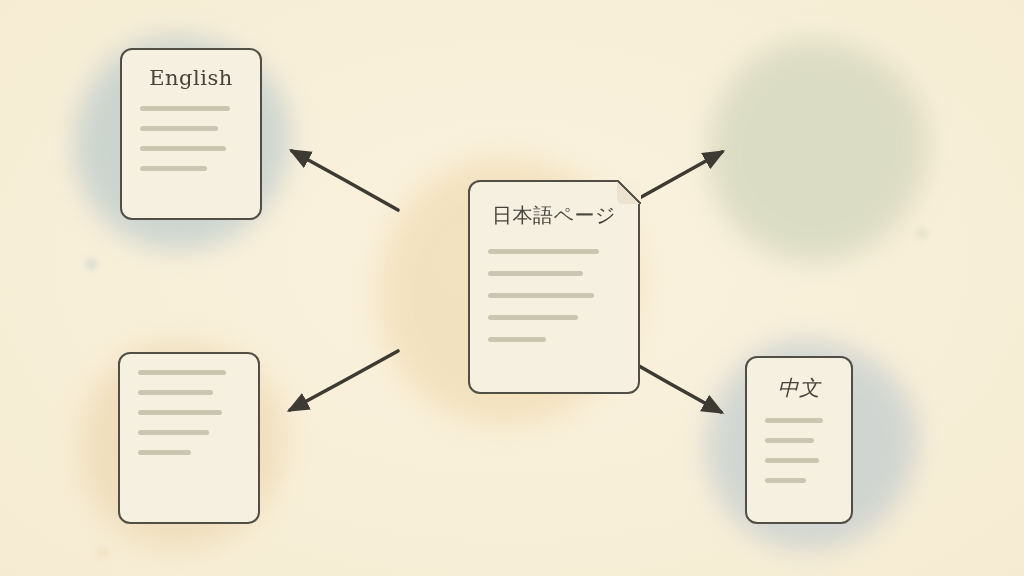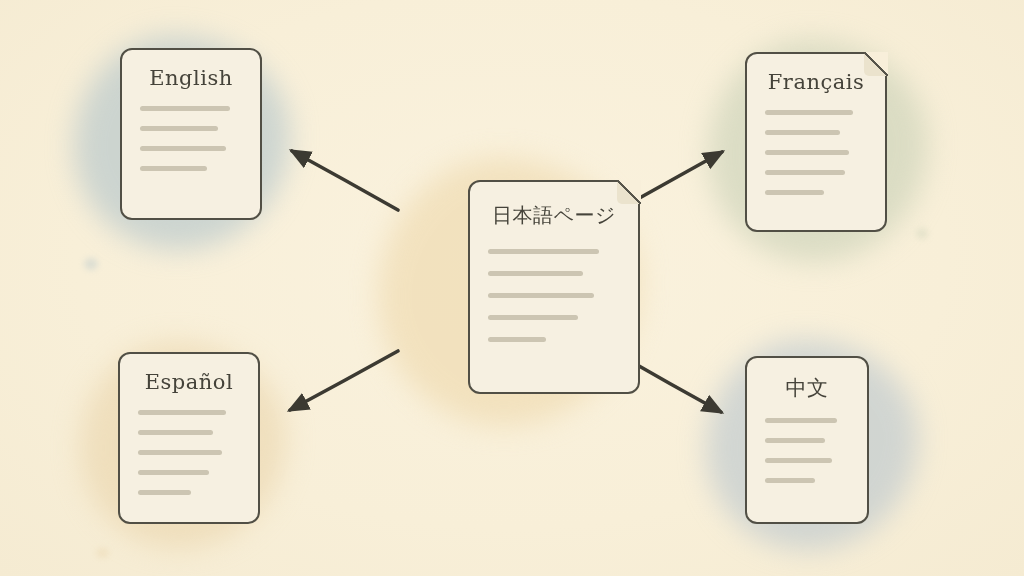--- a/index.html
+++ b/index.html
@@ -55,21 +55,21 @@
     z-index: 3;
     background: #f6f0e1;
     border: 2.5px solid #514f45;
     border-radius: 12px;
     box-sizing: border-box;
   }
   .card-english  { left: 120px; top:  48px; width: 142px; height: 172px; }
   .card-francais { left: 745px; top:  52px; width: 142px; height: 180px; }
   .card-center   { left: 424px; top: 180px; width: 172px; height: 214px; margin-left: 44px; }
   .card-espanol  { left: 118px; top: 352px; width: 142px; height: 172px; }
-  .card-zhongwen { left: 745px; top: 356px; width: 124px; height: 168px; }
+  .card-zhongwen { left: 745px; top: 356px; width: 108px; height: 168px; font-style: italic; }
 
   .card-title {
     margin-top: 16px;
     text-align: center;
     color: #45433a;
     font-size: 21px;
     letter-spacing: 0.5px;
     white-space: nowrap;
   }
   .card-center .card-title { font-size: 20px; margin-top: 20px; }
@@ -131,46 +131,34 @@
   <div class="card card-english">
     <div class="card-title">English</div>
     <div class="card-lines">
       <div class="tline" style="width:88%"></div>
       <div class="tline" style="width:76%"></div>
       <div class="tline" style="width:84%"></div>
       <div class="tline" style="width:66%"></div>
     </div>
   </div>
 
-  <div class="card card-francais">
-    <span class="fold"></span>
-    <div class="card-title">Français</div>
-    <div class="card-lines">
-      <div class="tline" style="width:86%"></div>
-      <div class="tline" style="width:74%"></div>
-      <div class="tline" style="width:82%"></div>
-      <div class="tline" style="width:78%"></div>
-      <div class="tline" style="width:58%"></div>
-    </div>
-  </div>
 
   <div class="card card-center">
     <span class="fold"></span>
     <div class="card-title">日本語ページ</div>
     <div class="card-lines">
       <div class="tline" style="width:84%"></div>
       <div class="tline" style="width:72%"></div>
       <div class="tline" style="width:80%"></div>
       <div class="tline" style="width:68%"></div>
       <div class="tline" style="width:44%"></div>
     </div>
   </div>
 
   <div class="card card-espanol">
-    <div class="card-title">Español</div>
     <div class="card-lines">
       <div class="tline" style="width:86%"></div>
       <div class="tline" style="width:74%"></div>
       <div class="tline" style="width:82%"></div>
       <div class="tline" style="width:70%"></div>
       <div class="tline" style="width:52%"></div>
     </div>
   </div>
 
   <div class="card card-zhongwen">

